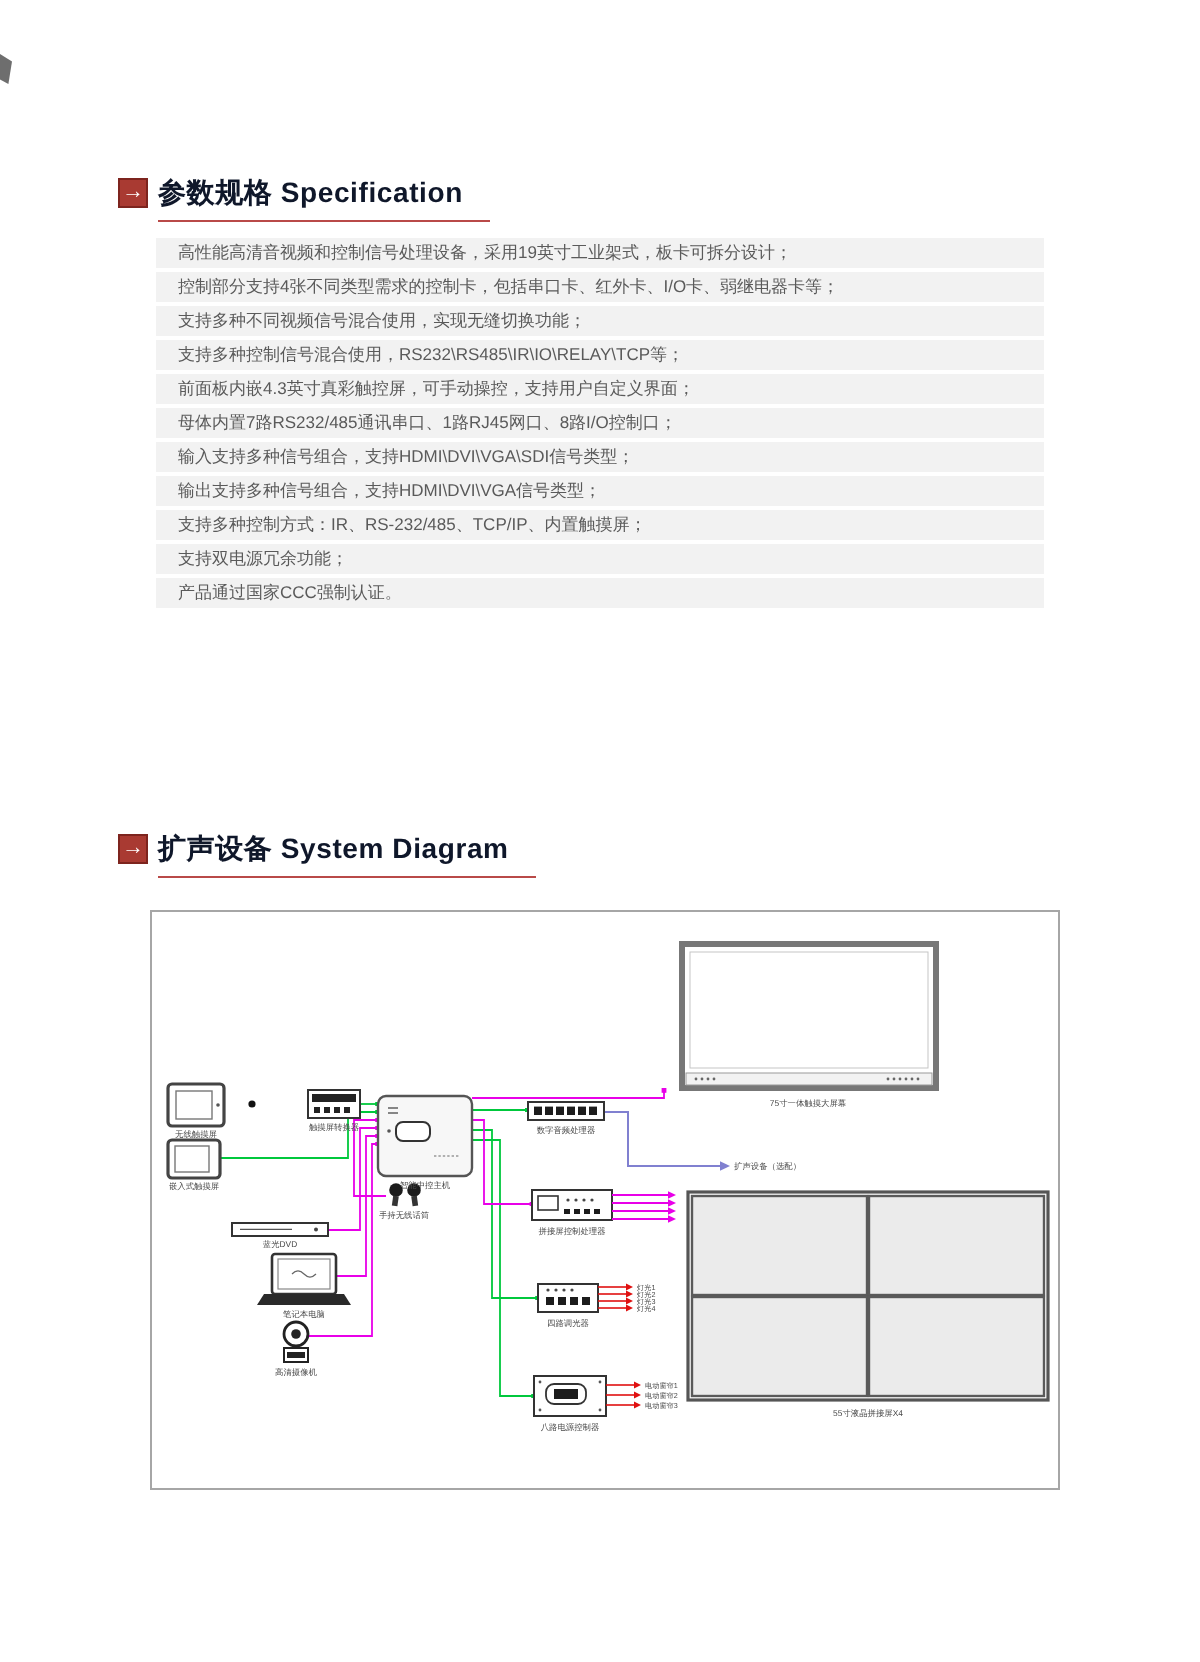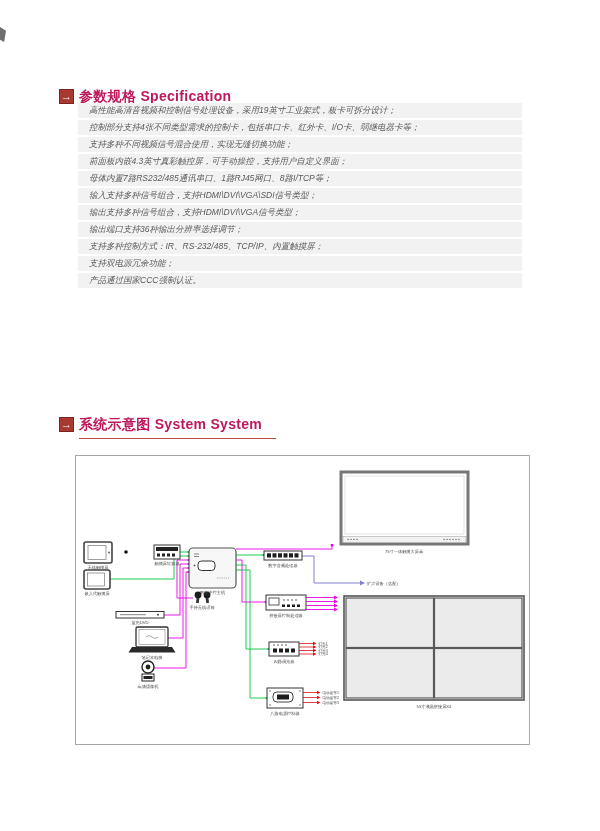--- a/index.html
+++ b/index.html
@@ -15,24 +15,24 @@
   }
   .section-header { position:absolute; left:59px; display:flex; align-items:flex-start; }
   .section-header.h1 { top:88px; }
   .section-header.h2 { top:416px; }
   .arrow-icon {
     width:15px; height:15px; background:#a93a32; border:1px solid #7d241e;
     color:#ffffff; font-weight:bold; font-size:11px; line-height:13px;
     text-align:center; margin-right:5px; margin-top:1px;
   }
   .section-title {
-    font-size:14px; font-weight:600; color:#be185d; letter-spacing:.3px;
+    font-size:14px; font-weight:600; color:#0f172a; letter-spacing:.3px;
     border-bottom:1px solid #b94a48; padding:0 14px 4px 0;
   }
-  .spec-list { position:absolute; left:78px; top:103px; width:444px;font-style:italic; }
+  .spec-list { position:absolute; left:78px; top:119px; width:444px; }
   .spec-row {
     background:#f2f2f2; height:15px; line-height:15px; margin-bottom:2px;
     font-size:8.5px; color:#5a5a5a; padding-left:11px; white-space:nowrap;
     overflow:hidden;
   }
   .diagram-frame {
     position:absolute; left:75px; top:455px; width:455px; height:290px;
     border:1px solid #a6a6a6; background:#ffffff;
   }
   svg text {
@@ -48,33 +48,33 @@
 
 <div class="section-header h1">
   <div class="arrow-icon">→</div>
   <div class="section-title">参数规格 Specification</div>
 </div>
 
 <div class="spec-list">
   <div class="spec-row">高性能高清音视频和控制信号处理设备，采用19英寸工业架式，板卡可拆分设计；</div>
   <div class="spec-row">控制部分支持4张不同类型需求的控制卡，包括串口卡、红外卡、I/O卡、弱继电器卡等；</div>
   <div class="spec-row">支持多种不同视频信号混合使用，实现无缝切换功能；</div>
+  <div class="spec-row">支持多种控制信号混合使用，RS232\RS485\IR\IO\RELAY\TCP等；</div>
   <div class="spec-row">前面板内嵌4.3英寸真彩触控屏，可手动操控，支持用户自定义界面；</div>
-  <div class="spec-row">母体内置7路RS232/485通讯串口、1路RJ45网口、8路I/TCP等；</div>
+  <div class="spec-row">母体内置7路RS232/485通讯串口、1路RJ45网口、8路I/O控制口；</div>
   <div class="spec-row">输入支持多种信号组合，支持HDMI\DVI\VGA\SDI信号类型；</div>
   <div class="spec-row">输出支持多种信号组合，支持HDMI\DVI\VGA信号类型；</div>
-  <div class="spec-row">输出端口支持36种输出分辨率选择调节；</div>
   <div class="spec-row">支持多种控制方式：IR、RS-232/485、TCP/IP、内置触摸屏；</div>
   <div class="spec-row">支持双电源冗余功能；</div>
   <div class="spec-row">产品通过国家CCC强制认证。</div>
 </div>
 
 <div class="section-header h2">
   <div class="arrow-icon">→</div>
-  <div class="section-title">系统示意图 System System</div>
+  <div class="section-title">扩声设备 System Diagram</div>
 </div>
 
 <div class="diagram-frame">
 <svg width="453" height="288" viewBox="0 0 453 288">
 
   <g fill="none" stroke="#00c83c" stroke-width="0.9">
     <path d="M104 96 L113 96"></path>
     <path d="M34 123 L98 123 L98 100 L113 100"></path>
     <path d="M160 99 L188 99"></path>
     <path d="M160 109 L170 109 L170 193 L193 193"></path>

